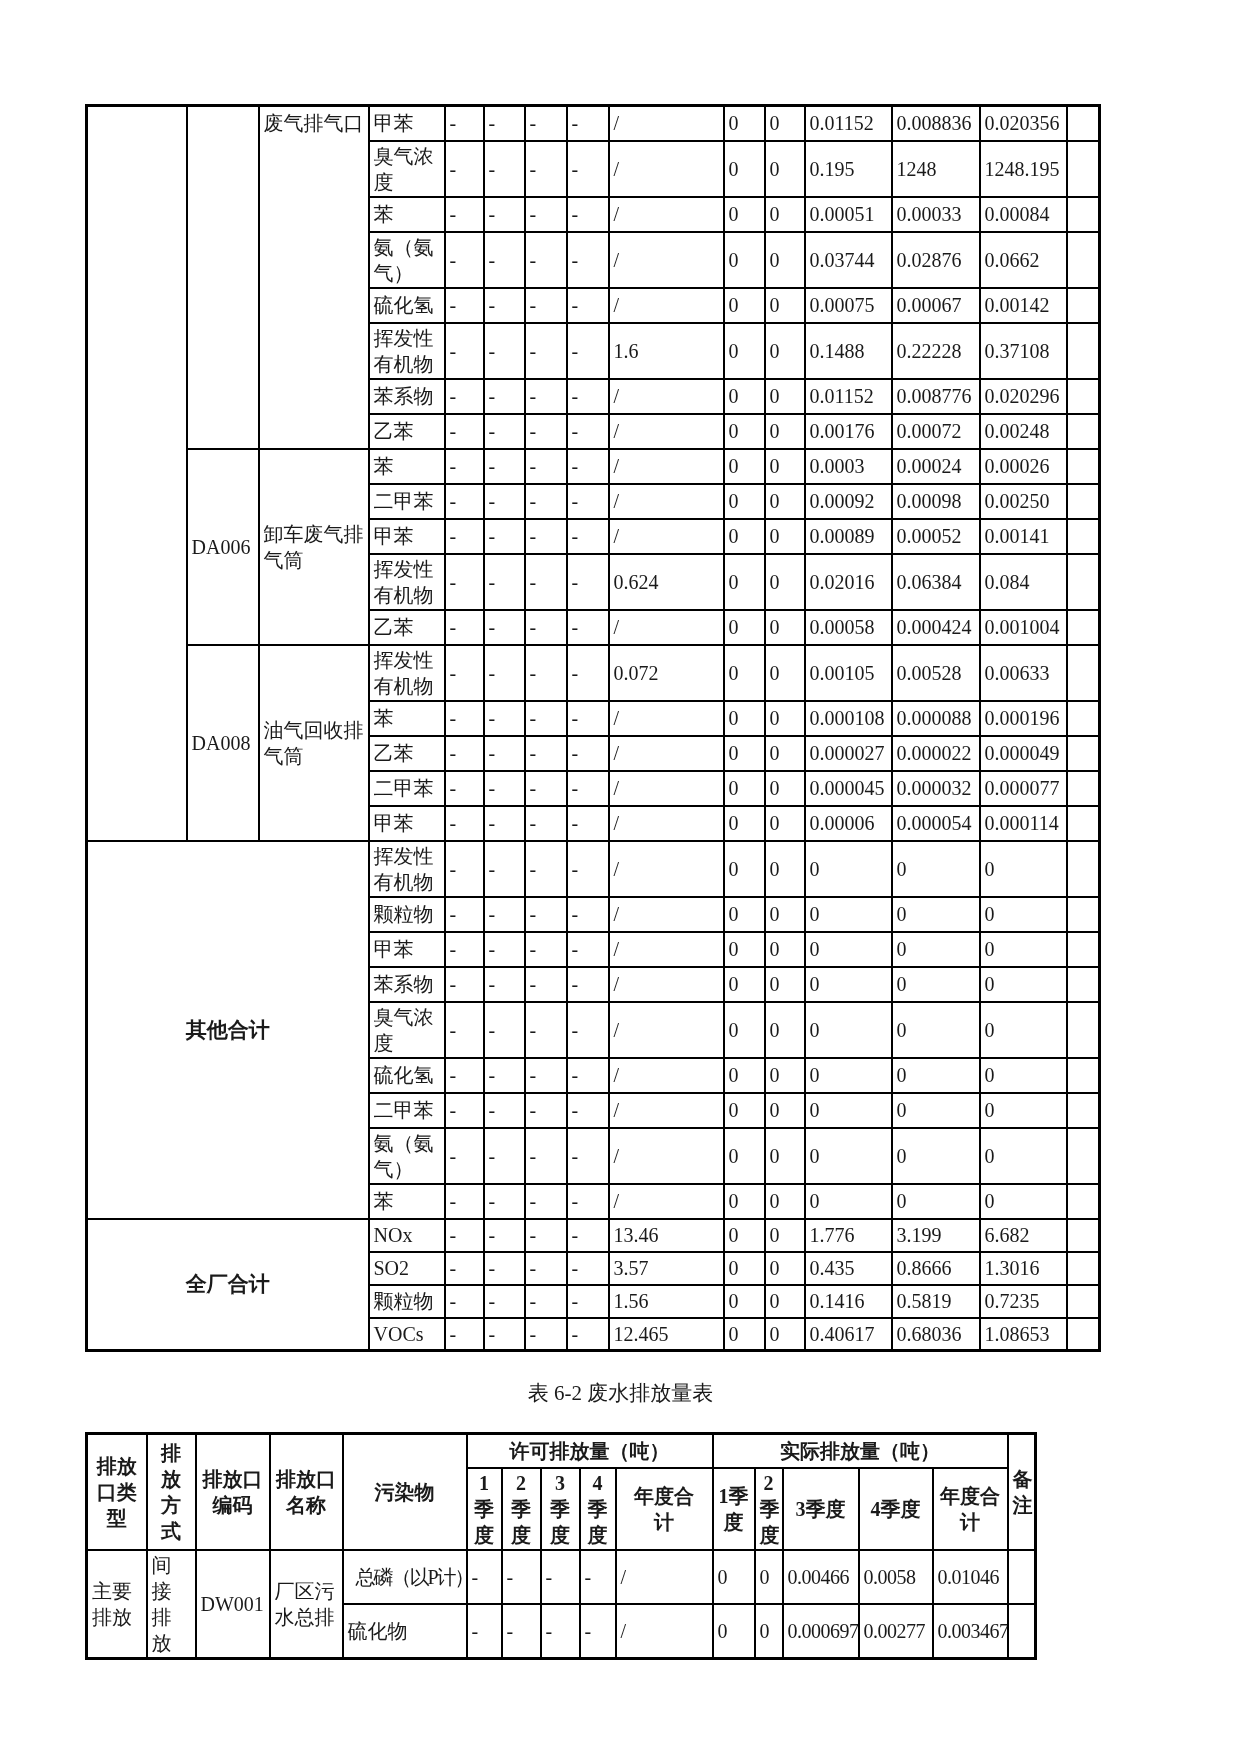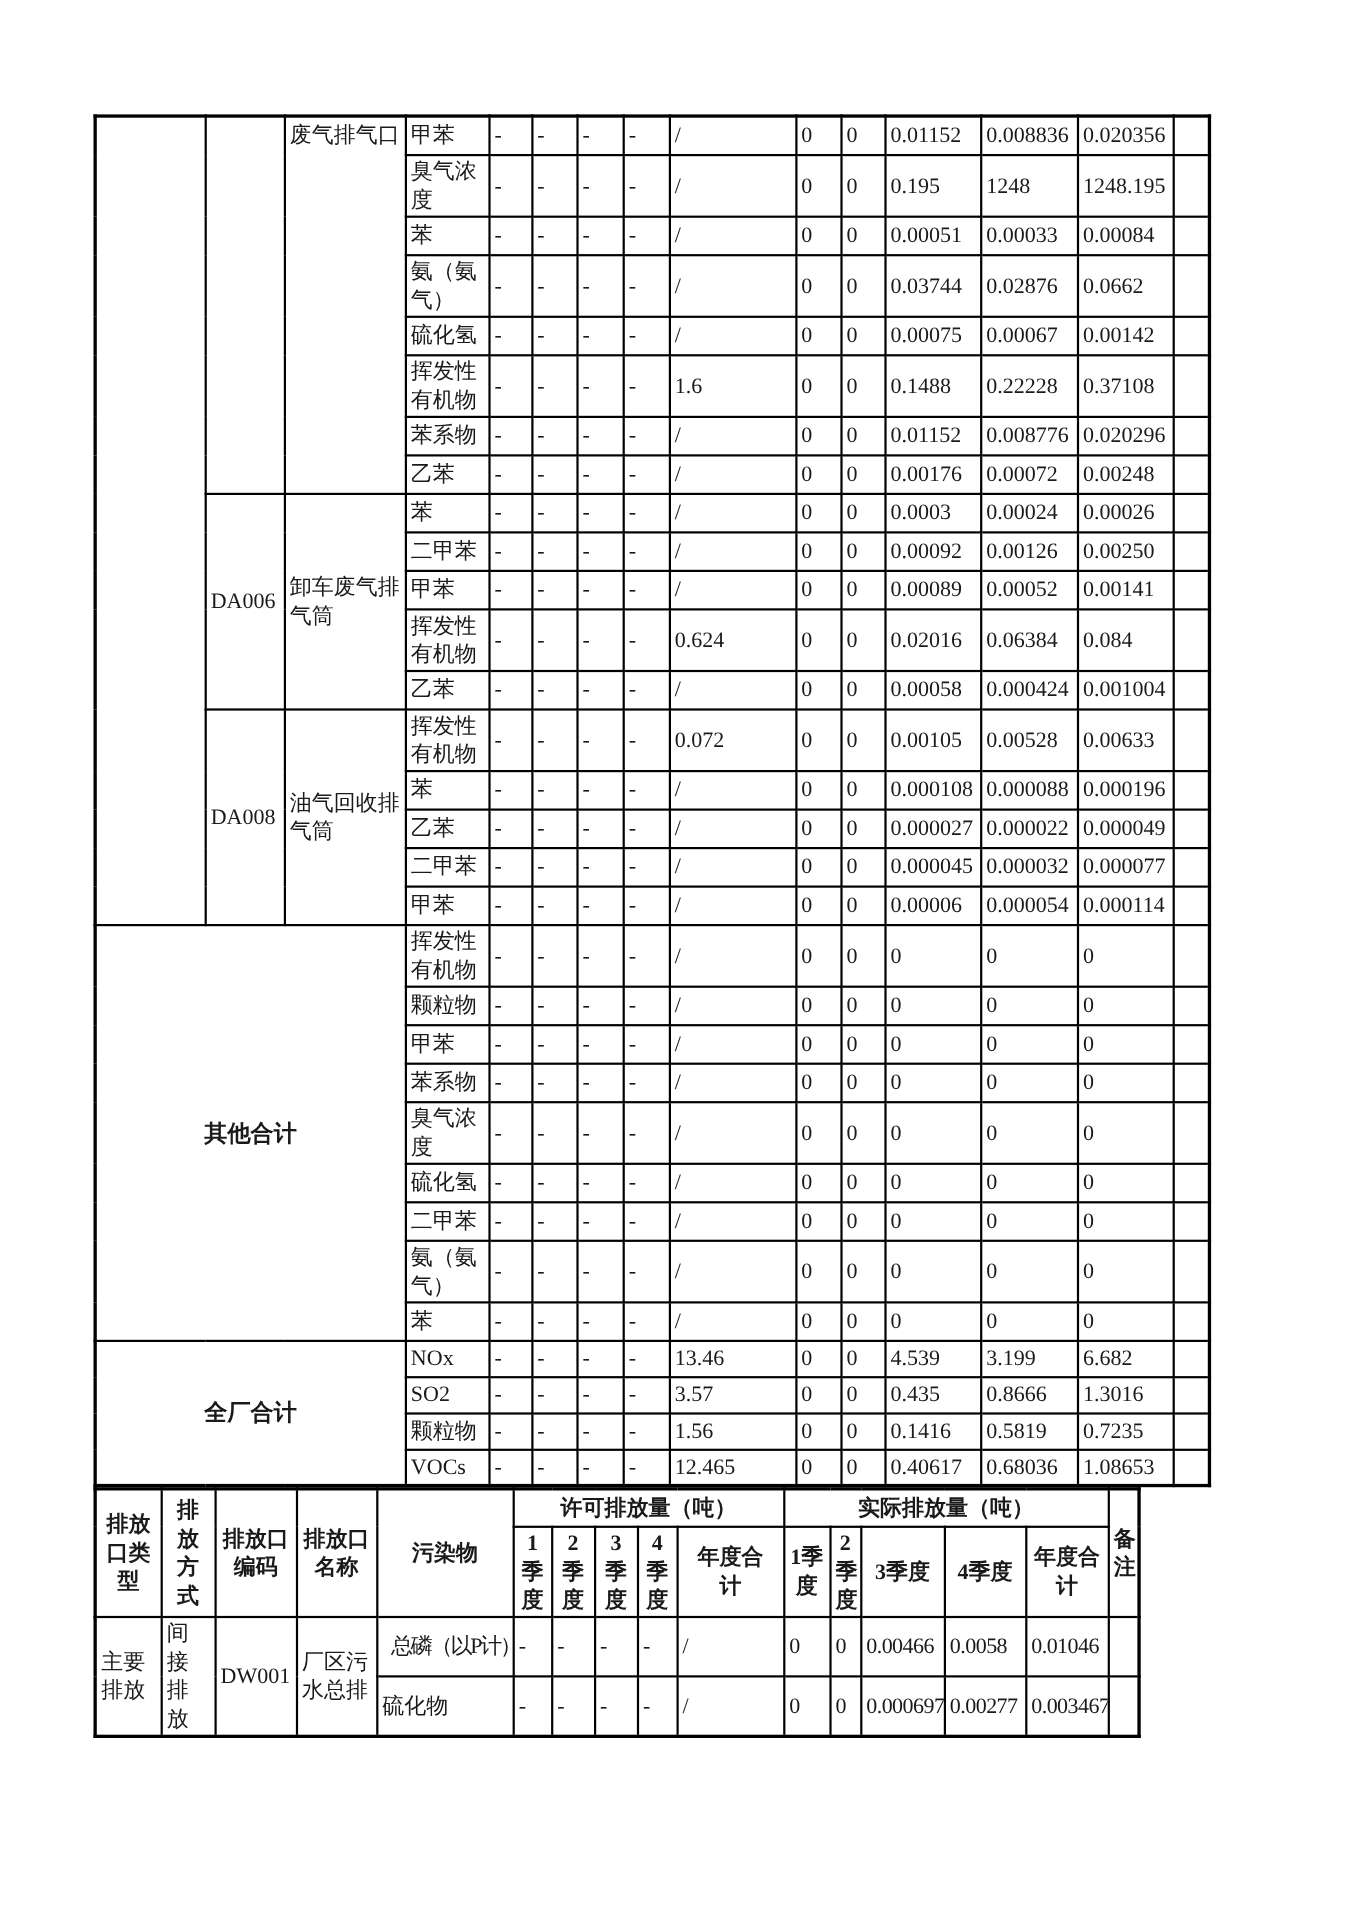--- a/index.html
+++ b/index.html
@@ -189,21 +189,21 @@
         <tr style="height: 35px;">
           <td>二甲苯</td>
           <td>-</td>
           <td>-</td>
           <td>-</td>
           <td>-</td>
           <td class="num">/</td>
           <td class="num">0</td>
           <td class="num">0</td>
           <td class="num">0.00092</td>
-          <td class="num">0.00126</td>
+          <td class="num">0.00098</td>
           <td class="num">0.00250</td>
           <td class="num"></td>
         </tr>
         <tr style="height: 35px;">
           <td>甲苯</td>
           <td>-</td>
           <td>-</td>
           <td>-</td>
           <td>-</td>
           <td class="num">/</td>
@@ -450,21 +450,21 @@
         <tr style="height: 33px;">
           <td rowspan="4" colspan="3" class="summary">全厂合计</td>
           <td>NOx</td>
           <td>-</td>
           <td>-</td>
           <td>-</td>
           <td>-</td>
           <td class="num">13.46</td>
           <td class="num">0</td>
           <td class="num">0</td>
-          <td class="num">4.539</td>
+          <td class="num">1.776</td>
           <td class="num">3.199</td>
           <td class="num">6.682</td>
           <td class="num"></td>
         </tr>
         <tr style="height: 33px;">
           <td>SO2</td>
           <td>-</td>
           <td>-</td>
           <td>-</td>
           <td>-</td>
@@ -500,20 +500,21 @@
           <td class="num">0</td>
           <td class="num">0</td>
           <td class="num">0.40617</td>
           <td class="num">0.68036</td>
           <td class="num">1.08653</td>
           <td class="num"></td>
         </tr>
       </tbody>
   </table>
 
+  <div class="caption">表 6-2 废水排放量表</div>
 
   <table id="water-table">
     <colgroup>
       <col style="width:60px">
         <col style="width:49px">
         <col style="width:74px">
       <col style="width:73px">
         <col style="width:124px">
         <col style="width:35px">
       <col style="width:39px">

